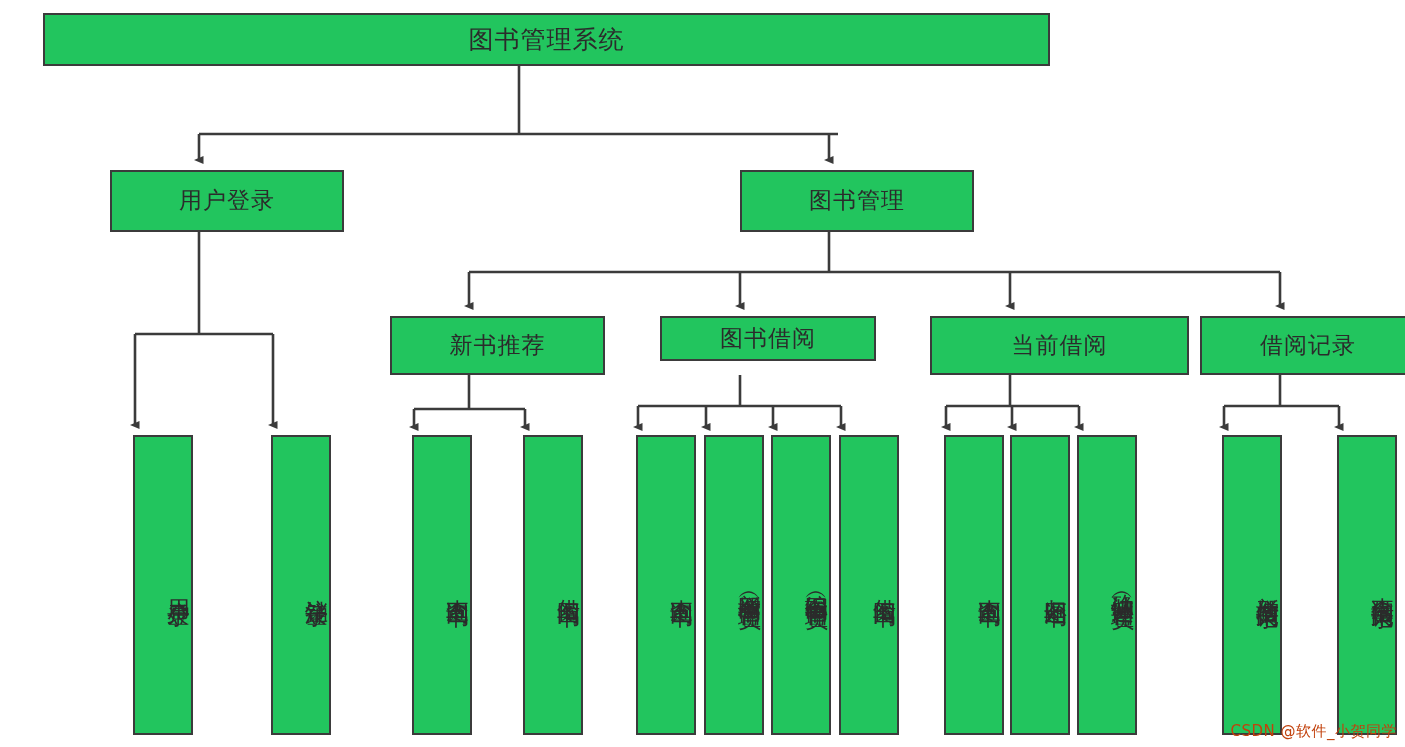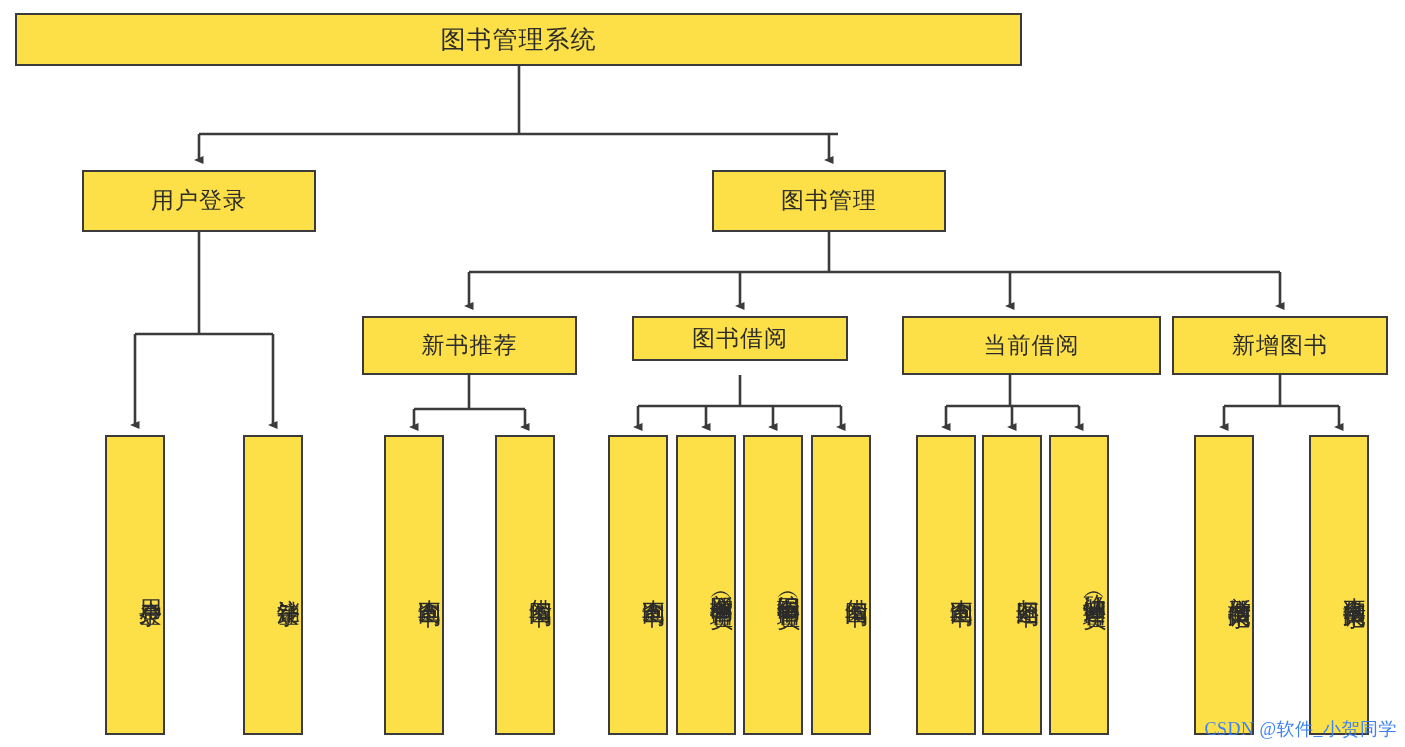--- a/index.html
+++ b/index.html
@@ -23,25 +23,26 @@
     left: 0;
     top: 0;
     width: 1405px;
     height: 747px;
     pointer-events: none;
   }
   .node {
     position: absolute;
     box-sizing: border-box;
     border: 2.5px solid #3b3b3b;
-    background: #fde047;
+    background: #22c55e;
     display: flex;
     align-items: center;
     justify-content: center;
     color: #2b2b2b;
+    margin-left: 28px;
   }
   .node.horizontal {
     font-size: 23px;
     letter-spacing: 1px;
     line-height: 1.2;
   }
   .node.vertical {
     writing-mode: vertical-rl;
     text-orientation: upright;
     font-size: 23px;
@@ -59,26 +60,25 @@
     max-height: 100%;
     white-space: normal;
   }
   .node.title {
     font-size: 25px;
   }
   .watermark {
     position: absolute;
     right: 8px;
     bottom: 6px;
-    font-size: 18px;
-    color: #3b82f6;
+    font-size: 15px;
+    color: #c2410c;
     letter-spacing: 0.5px;
     white-space: nowrap;
     user-select: none;
-    font-family: Liberation Serif, serif;
   }
 </style>
 </head>
 <body>
 
 <div id="diagram-root">
 
   <svg class="connectors" viewBox="0 0 1405 747" xmlns="http://www.w3.org/2000/svg">
     <defs>
       <marker id="arrow" markerWidth="10" markerHeight="10" refX="4.2" refY="5" orient="auto" markerUnits="userSpaceOnUse">
@@ -143,21 +143,21 @@
   <div class="node horizontal" style="left:712px; top:170px; width:234px; height:62px;">
     <span>图书管理</span>
   </div>
   <div class="node horizontal" style="left:632px; top:316px; width:216px; height:45px;">
     <span>图书借阅</span>
   </div>
   <div class="node horizontal" style="left:902px; top:316px; width:259px; height:59px;">
     <span>当前借阅</span>
   </div>
   <div class="node horizontal" style="left:1172px; top:316px; width:216px; height:59px;">
-    <span>新增图书</span>
+    <span>借阅记录</span>
   </div>
 
   <div class="node vertical" style="left:105px; top:435px; width:60px; height:300px;">
     <span class="vlabel">用户登录</span>
   </div>
   <div class="node vertical" style="left:243px; top:435px; width:60px; height:300px;">
     <span class="vlabel">注销登录</span>
   </div>
 
   <div class="node vertical" style="left:384px; top:435px; width:60px; height:300px;">

